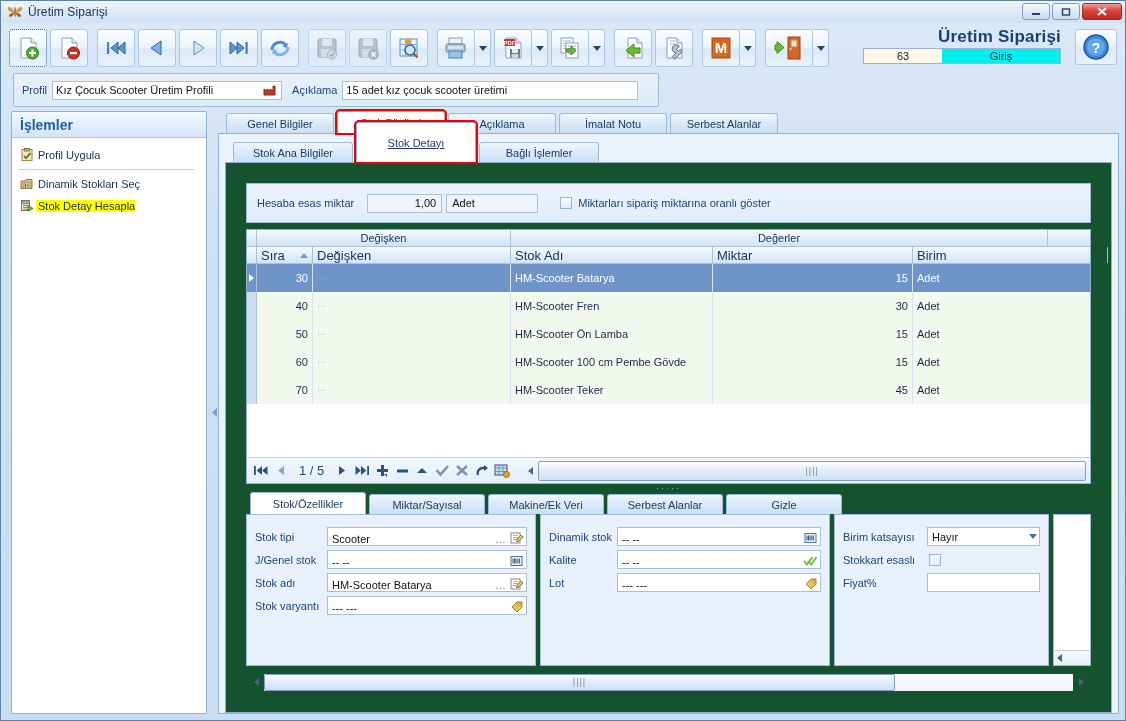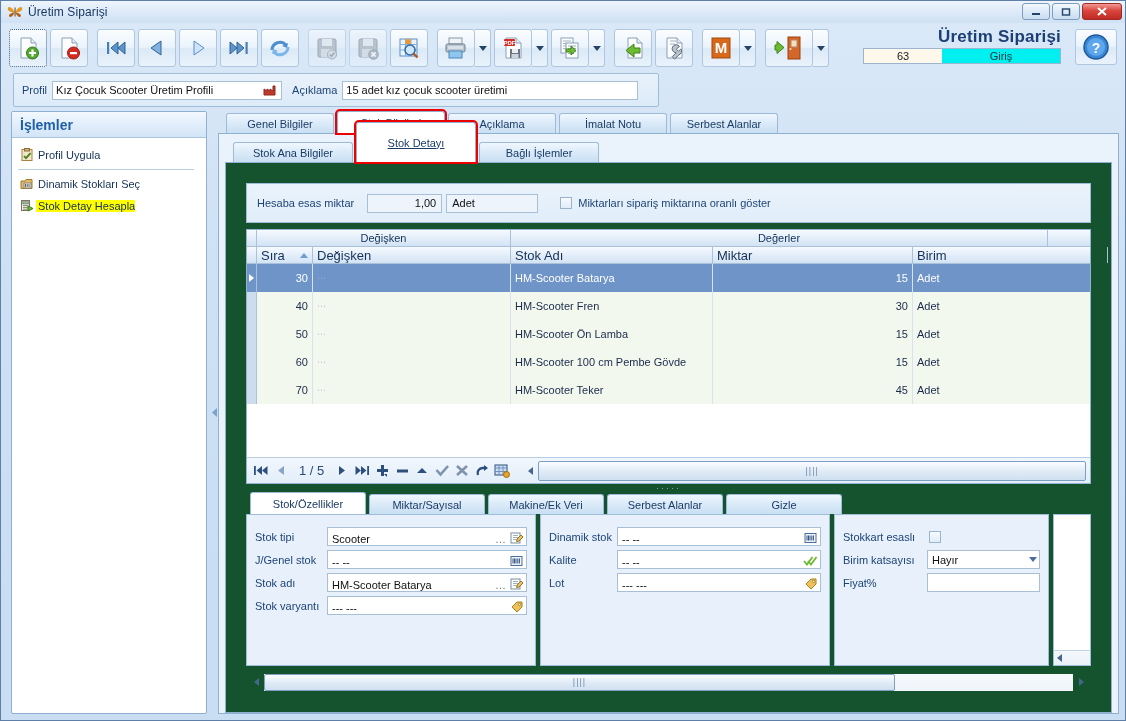--- a/index.html
+++ b/index.html
@@ -881,31 +881,31 @@
                         <path d="M2 7 l5 -5 l5 0 l0 5 l-5 5 z" fill="#efc159" stroke="#a8831f"></path>
                         <circle cx="9.6" cy="4.4" r="1.2" fill="#fff" stroke="#a8831f"></circle>
                       </svg>
                   </span>
                 </div>
               </div>
             </div>
 
             <div class="dbox b3">
               <div class="frow">
-                <span class="lb">Stokkart esaslı</span>
-                <span class="fchk"></span>
-              </div>
-              <div class="frow">
                 <span class="lb">Birim katsayısı</span>
                 <div class="fsel">
                   <span class="v">Hayır</span>
                   <span class="carat"></span>
                 </div>
               </div>
               <div class="frow">
+                <span class="lb">Stokkart esaslı</span>
+                <span class="fchk"></span>
+              </div>
+              <div class="frow">
                 <span class="lb">Fiyat%</span>
                 <div class="fnum"></div>
               </div>
             </div>
 
             <div class="dbox b4">
               <div class="b4-scroll">
                 <span class="tri-l"></span>
               </div>
             </div>

